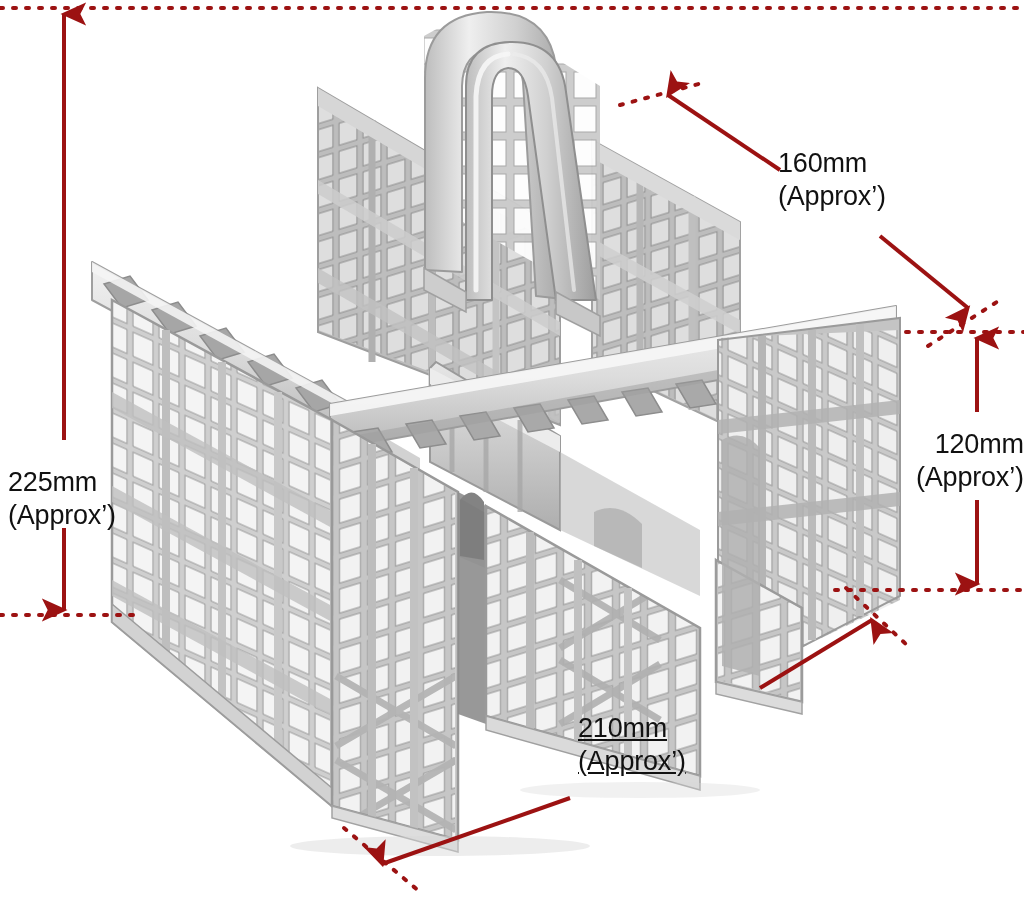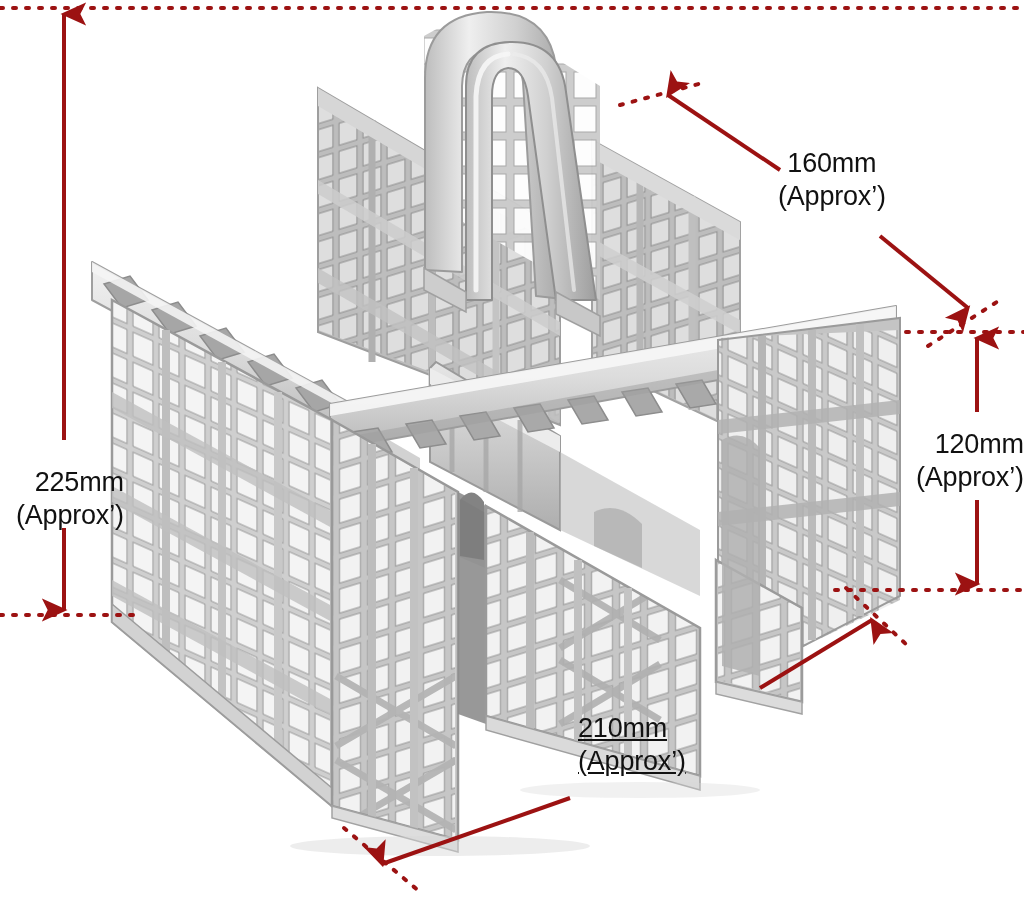--- a/index.html
+++ b/index.html
@@ -31,22 +31,22 @@
     font-size: 27px;
     line-height: 1.22;
     letter-spacing: -0.2px;
     white-space: nowrap;
     text-align: center;
     user-select: none;
   }
   .dim-label .lbl-value { display: block; }
   .dim-label .lbl-approx { display: block; }
 
-  #label-225 { left: 16px;   top: 466px; text-align: right; }
-  #label-160 { left: 778px; top: 147px; text-align: center; }
+  #label-225 { left: 8px;   top: 466px; text-align: left; }
+  #label-160 { left: 778px; top: 147px; text-align: left; }
   #label-120 { left: 916px; top: 428px; text-align: right; }
   #label-210 { left: 578px; top: 712px; text-align: left; text-decoration: underline; }
 </style>
 </head>
 <body>
 
 <div id="stage">
 
   <svg class="layer" viewBox="0 0 1024 905" aria-hidden="true">
     <defs>

